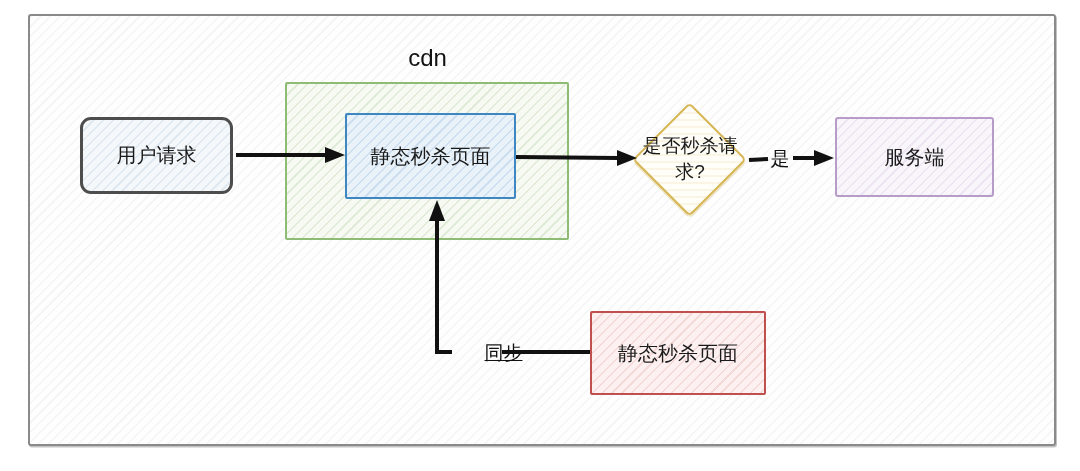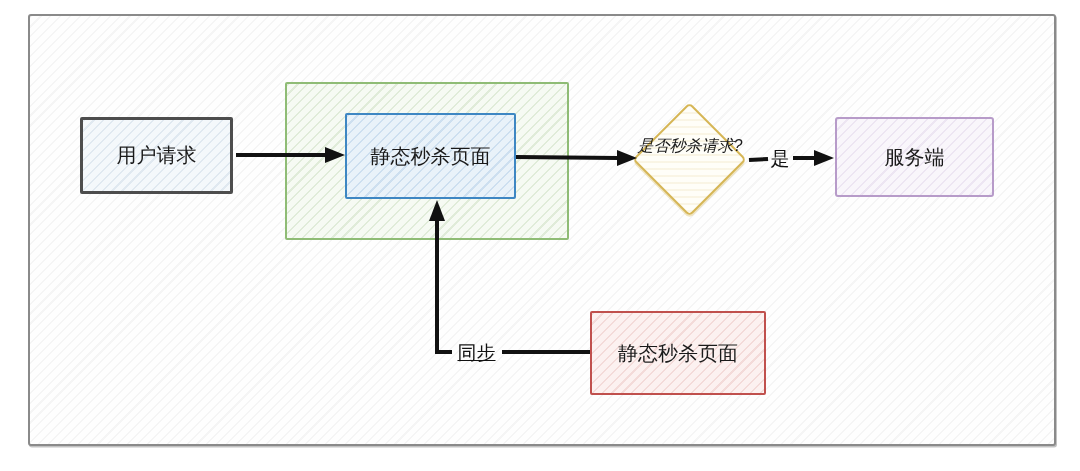--- a/index.html
+++ b/index.html
@@ -51,21 +51,21 @@
     align-items: center;
     justify-content: center;
     font-size: 20px;
     color: #1a1a1a;
     text-align: center;
   }
   .node-user {
     left: 80px; top: 117px;
     width: 147px; height: 71px;
     border: 3px solid #4d4d4d;
-    border-radius: 2px;
+    border-radius: 11px;
     background-color: #f4f8fb;
     background-image: repeating-linear-gradient(135deg,
       rgba(90,130,170,0.13) 0 1.5px, transparent 1.5px 7px);
   }
   .node-cdn-page {
     left: 345px; top: 113px;
     width: 167px; height: 82px;
     border: 2.5px solid #3e87c3;
     border-radius: 2px;
     background-color: #e9f2f9;
@@ -100,55 +100,55 @@
     transform: rotate(45deg);
     background-color: #fffef8;
     background-image: repeating-linear-gradient(135deg,
       rgba(212,180,90,0.12) 0 1.5px, transparent 1.5px 7px);
     box-shadow: 1.5px 1.5px 0 rgba(214,182,86,0.35);
   }
   .diamond-text {
     position: absolute;
     left: 633px; top: 133px;
     width: 114px;
-    font-size: 16px;
+    font-size: 19px;
     line-height: 26px;
     color: #1a1a1a;
     text-align: center;
     word-break: break-all;
-    font-style: italic;
   }
   .edge-label {
     position: absolute;
     font-size: 19px;
     color: #111111;
     text-align: center;
   }
   .edge-label-yes { left: 766px; top: 146px; width: 28px; }
-  .edge-label-sync { left: 452px; top: 340px; width: 49px; text-decoration: underline; }
+  .edge-label-sync { left: 479px; top: 340px; width: 49px; text-decoration: underline; }
   .arrows {
     position: absolute;
     left: 0; top: 0;
     width: 1080px; height: 471px;
     pointer-events: none;
   }
   .arrows line, .arrows polyline {
     stroke: #111111;
     stroke-width: 4;
     fill: none;
   }
   .arrows polygon { fill: #111111; }
 </style>
 </head>
 <body>
 
 <div class="canvas">
 
   <div class="frame"></div>
 
+  <div class="group-cdn-label">cdn</div>
   <div class="group-cdn"></div>
 
   <div class="node node-user">
     <span>用户请求</span>
   </div>
 
   <div class="node node-cdn-page">
     <span>静态秒杀页面</span>
   </div>
 

